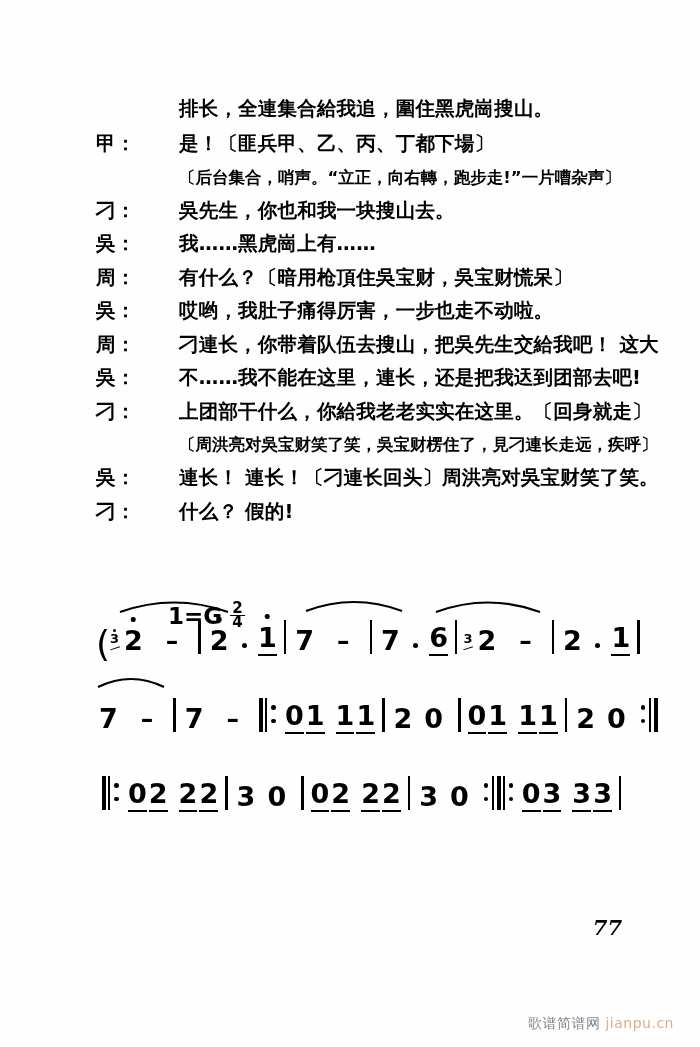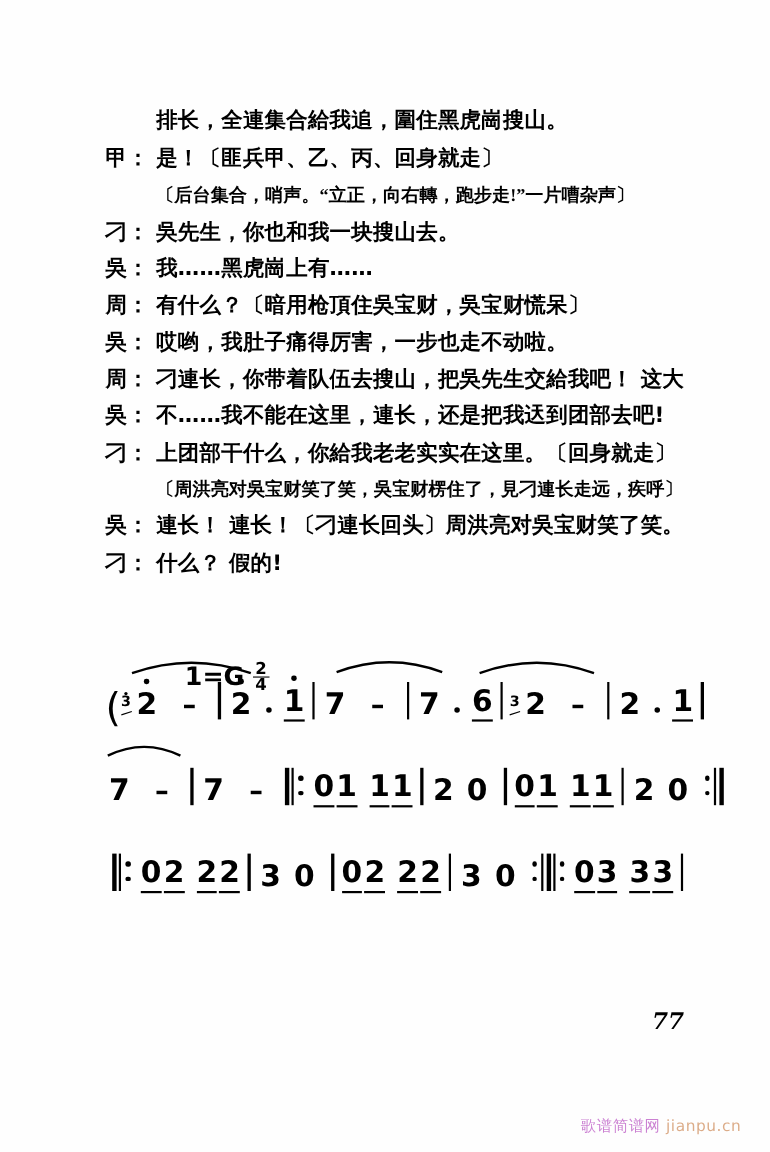--- a/index.html
+++ b/index.html
@@ -45,29 +45,29 @@
   }
   .speaker {
     flex: 0 0 auto;
     width: 46px;
     font-weight: 700;
     font-size: 19.5px;
   }
   .speech {
     flex: 1 1 auto;
     font-weight: 700;
+    margin-left: 37px;
   }
   .line.hang { padding-left: 46px; }
 
   
   .stage {
     font-size: 16.5px;
     font-weight: 700;
     letter-spacing: 0;
-    font-family: Liberation Serif, serif;
   }
   .line.stageline {
     font-size: 16.5px;
     margin-bottom: 7px;
   }
   .line.firstline {
     padding-left: 46px;
     margin-bottom: 9px;
   }
 
@@ -241,35 +241,35 @@
     position: absolute;
     right: 26px;
     bottom: 14px;
     font-size: 14px;
     letter-spacing: 0.5px;
     opacity: 0.55;
     display: flex;
     align-items: baseline;
     gap: 5px;
   }
-  #watermark .wm-cn { color: #a21caf; }
+  #watermark .wm-cn { color: #0f172a; }
   #watermark .wm-en { color: #c06a2a; font-family: "DejaVu Sans", "Liberation Sans", sans-serif; }
 </style>
 </head>
 <body>
 
 <div id="page">
 
   <div id="dialogue">
       <div class="line firstline">
         <span class="speech">排长，全連集合給我追，圍住黑虎崗搜山。</span>
       </div>
       <div class="line">
         <span class="speaker">甲：</span>
-        <span class="speech">是！〔匪兵甲、乙、丙、回身就走〕</span>
+        <span class="speech">是！〔匪兵甲、乙、丙、丁都下場〕</span>
       </div>
       <div class="line stageline hang">
         <span class="speech stage">〔后台集合，哨声。“立正，向右轉，跑步走!”一片嘈杂声〕</span>
       </div>
       <div class="line">
         <span class="speaker">刁：</span>
         <span class="speech">吳先生，你也和我一块搜山去。</span>
       </div>
       <div class="line">
         <span class="speaker">吳：</span>

